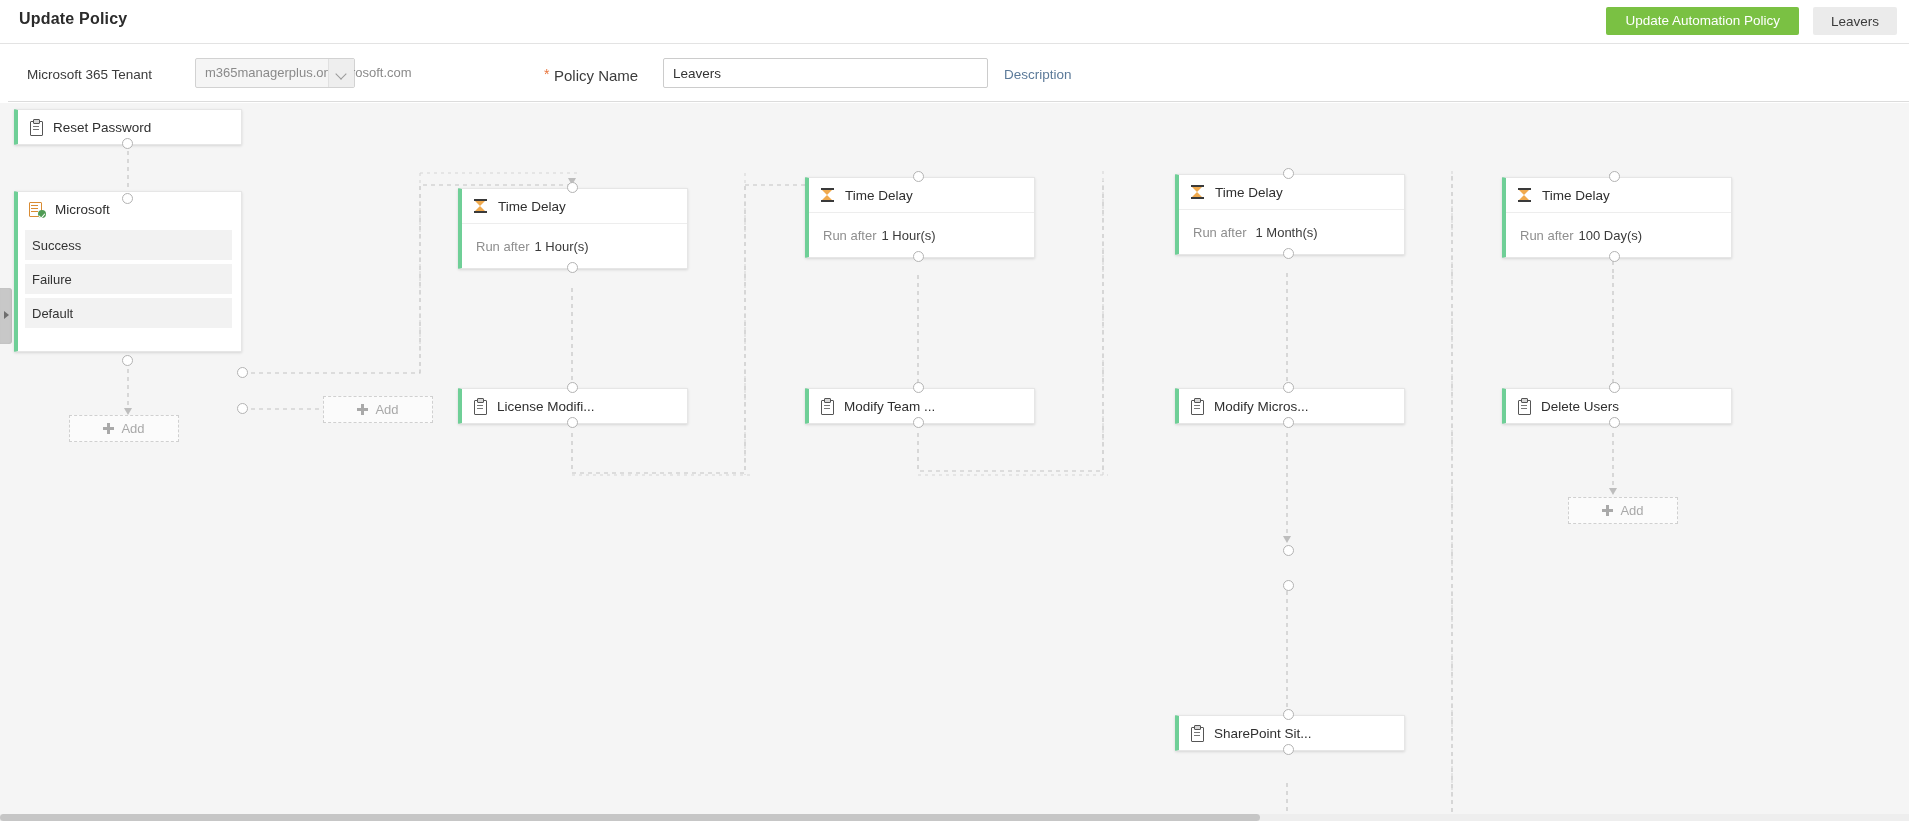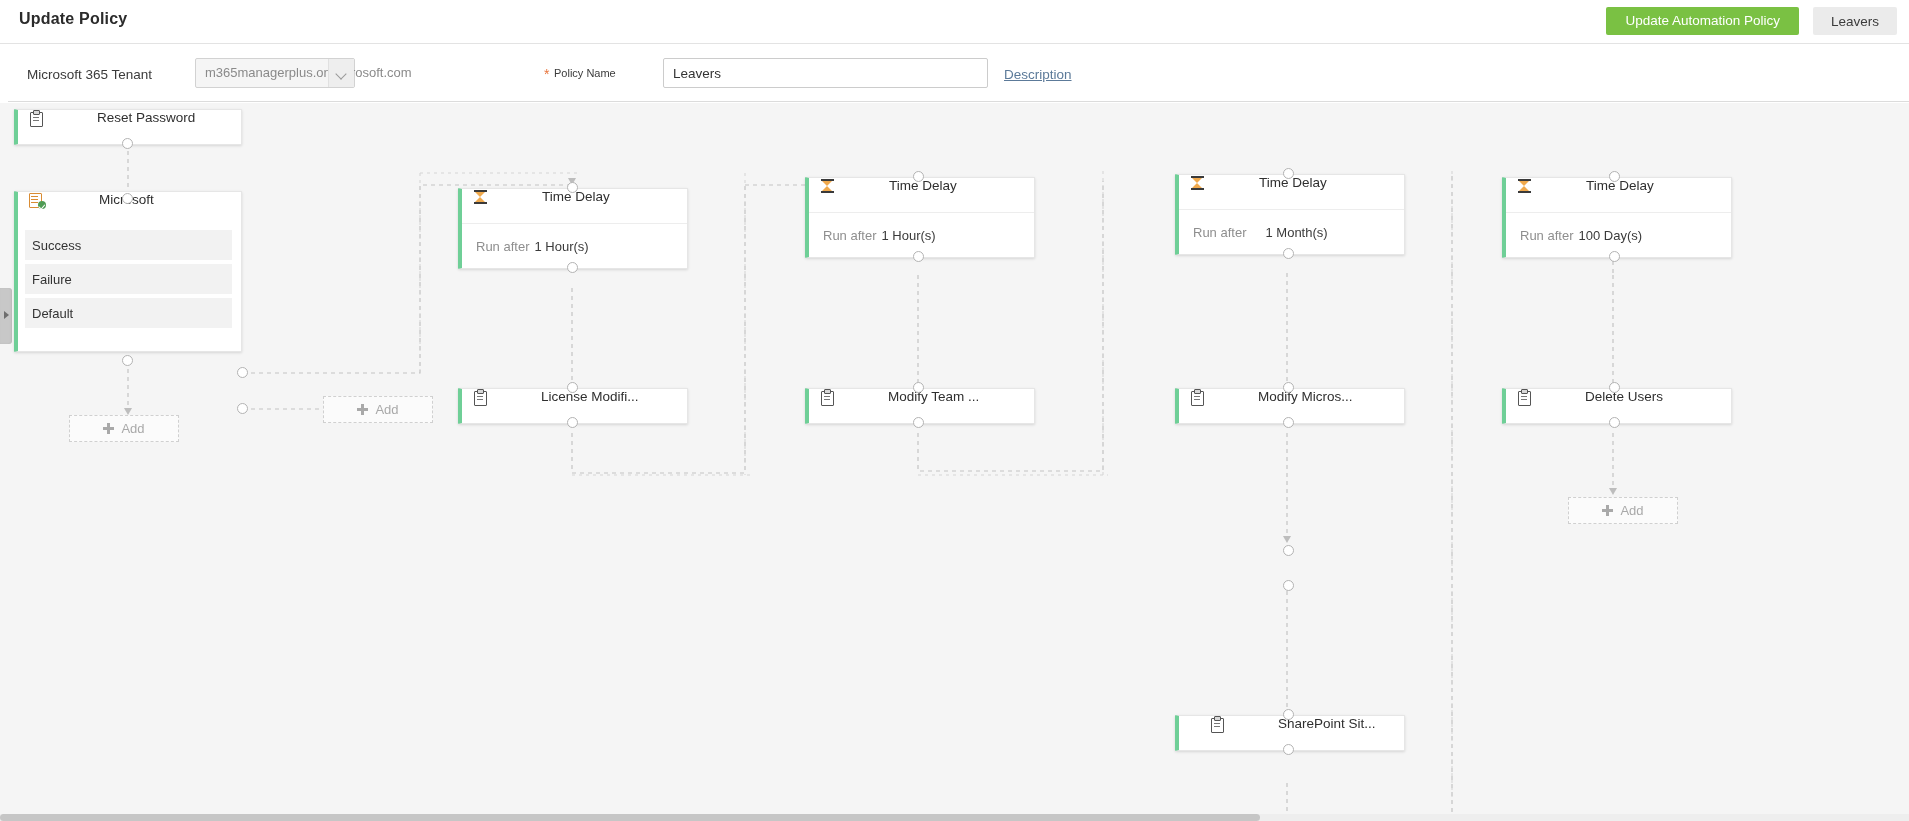--- a/index.html
+++ b/index.html
@@ -79,35 +79,34 @@
     border-left: 1.5px solid #9a9a9a;
     border-bottom: 1.5px solid #9a9a9a;
     transform: rotate(-45deg);
   }
   .req-star {
     position: absolute; left: 536px; top: 22px;
     color: #e8743b; font-size: 14px;
   }
   .lbl-policy {
     position: absolute; left: 546px; top: 23px;
-    font-size: 11px; color: #3b3b3b;
+    font-size: 15px; color: #3b3b3b;
   }
   .policy-input {
     position: absolute; left: 655px; top: 14px;
     width: 325px; height: 30px;
     border: 1px solid #cccccc; background: #ffffff;
     border-radius: 2px;
     font-size: 13.5px; color: #333333;
     padding: 0 9px;
     font-family: "Liberation Sans", sans-serif;
   }
   .desc-link {
     position: absolute; left: 996px; top: 23px;
     font-size: 13.5px; color: #5c7a99;
-    text-decoration: underline;
     cursor: pointer;
   }
 
   
   .canvas {
     position: absolute; left: 0; top: 103px;
     width: 1909px; height: 718px;
     background: #f5f5f5;
     overflow: hidden;
   }
@@ -139,23 +138,22 @@
   .node {
     position: absolute;
     background: #ffffff;
     border: 1px solid #e6e6e6;
     border-left: 4px solid #6fcf97;
     box-shadow: 0 1px 3px rgba(0,0,0,.13);
     border-radius: 1px;
   }
   .node-head {
     height: 34px;
-    display: flex; align-items: flex-start;
+    display: flex; align-items: center;
     padding-left: 11px;
-    gap: 44px;
   }
   .node-title {
     font-size: 13.5px; color: #2f2f2f;
     margin-left: 10px;
     white-space: nowrap;
   }
   .node-body {
     border-top: 1px solid #ededed;
     height: 45px;
     display: flex; align-items: center;
@@ -489,41 +487,41 @@
       <span class="ic-hour">
           <b class="t"></b>
           <s></s>
           <u></u>
           <b class="bm"></b>
         </span>
       <span class="node-title">Time Delay</span>
     </div>
     <div class="node-body">
       <span class="run-after">Run after</span>
-      <span class="run-after" style="margin-left:19px;"><b>1 Month(s)</b></span>
+      <span class="run-after" style="margin-left:9px;"><b>1 Month(s)</b></span>
     </div>
   </div>
   <div class="dot" style="left:1283px; top:65px;"></div>
   <div class="dot" style="left:1283px; top:145px;"></div>
 
   <div class="node" style="left:1175px; top:285px; width:230px;">
     <div class="node-head">
       <span class="ic-clip">
           <i></i>
         </span>
       <span class="node-title">Modify Micros...</span>
     </div>
   </div>
   <div class="dot" style="left:1283px; top:279px;"></div>
   <div class="dot" style="left:1283px; top:314px;"></div>
 
   <div class="dot" style="left:1283px; top:442px;"></div>
   <div class="dot" style="left:1283px; top:477px;"></div>
 
-  <div class="node" style="left:1175px; top:612px; width:230px;padding-left:20px;">
+  <div class="node" style="left:1175px; top:612px; width:230px;">
     <div class="node-head">
       <span class="ic-clip">
           <i></i>
         </span>
       <span class="node-title">SharePoint Sit...</span>
     </div>
   </div>
   <div class="dot" style="left:1283px; top:606px;"></div>
   <div class="dot" style="left:1283px; top:641px;"></div>
 

